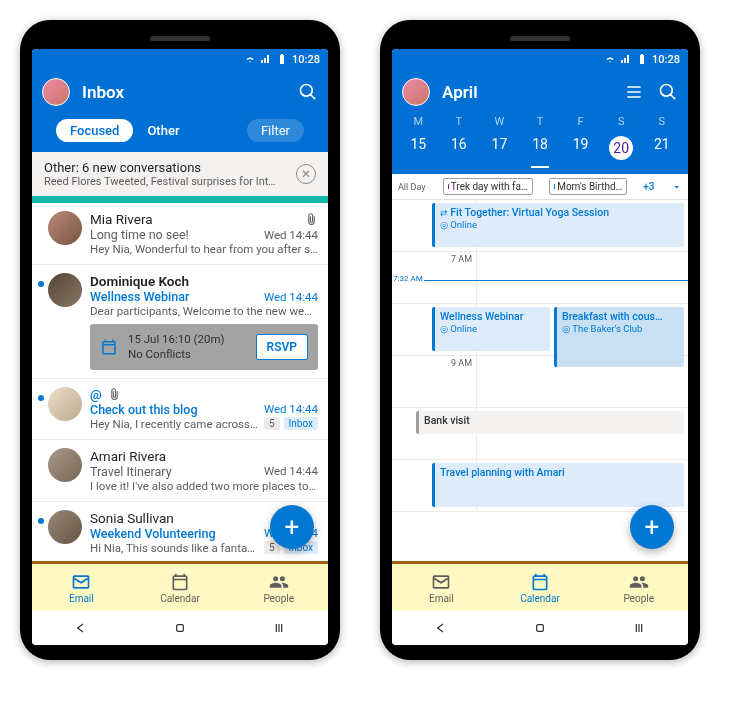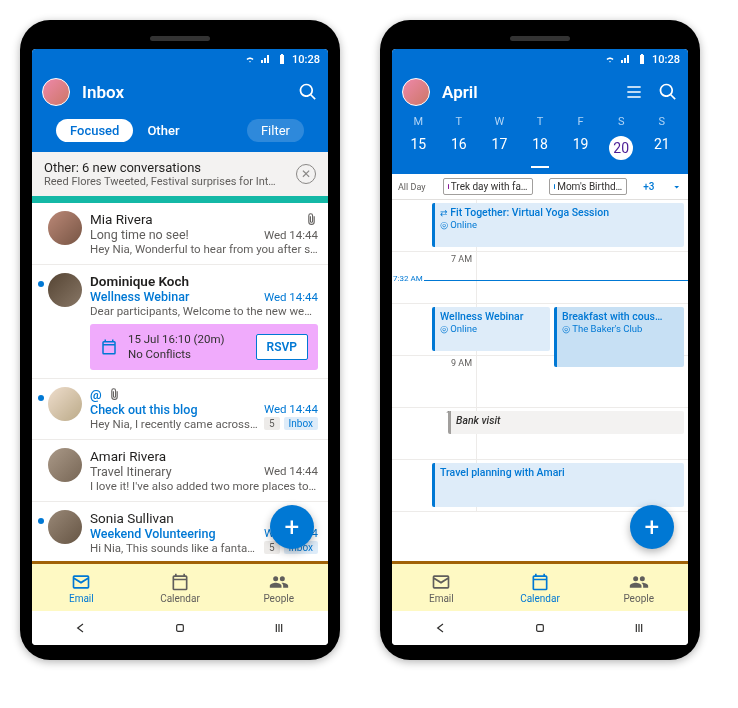--- a/index.html
+++ b/index.html
@@ -50,21 +50,21 @@
   .email-row2 { display: flex; align-items: center; }
   .subject { font-size: 12.5px; color: #605e5c; flex: 1; white-space: nowrap; overflow: hidden; text-overflow: ellipsis; }
   .subject.blue { color: #0078d4; font-weight: 500; }
   .timestamp { font-size: 11.5px; color: #605e5c; margin-left: 6px; }
   .timestamp.blue { color: #0078d4; }
   .preview { font-size: 11.5px; color: #605e5c; white-space: nowrap; overflow: hidden; text-overflow: ellipsis; }
   .preview-row { display: flex; align-items: center; gap: 4px; }
   .preview-row .preview { flex: 1; }
   .cat-badge { font-size: 10px; background: #edebe9; color: #605e5c; padding: 1px 5px; border-radius: 2px; }
   .cat-badge.blue { background: #deecf9; color: #0078d4; }
-  .rsvp-card { margin: 6px 0 0 0; background: #f0abfc; border-radius: 3px; padding: 8px 10px; display: flex; align-items: center; gap: 10px; }
+  .rsvp-card { margin: 6px 0 0 0; background: #a3a3a3; border-radius: 3px; padding: 8px 10px; display: flex; align-items: center; gap: 10px; }
   .rsvp-card svg { width: 18px; height: 18px; fill: #0078d4; }
   .rsvp-text { flex: 1; font-size: 11.5px; color: #323130; line-height: 1.3; }
   .rsvp-btn { border: 1px solid #0078d4; color: #0078d4; font-size: 12px; font-weight: 600; padding: 5px 10px; border-radius: 2px; background: #fff; }
   .fab { position: absolute; bottom: 12px; right: 14px; width: 44px; height: 44px; background: #0078d4; border-radius: 50%; display: flex; align-items: center; justify-content: center; color: #fff; font-size: 26px; box-shadow: 0 3px 8px rgba(0,0,0,0.3); }
   .bottom-nav { height: 50px; border-top: 3px solid #a16207; display: flex; background: #fef9c3; }
   .nav-item { flex: 1; display: flex; flex-direction: column; align-items: center; justify-content: center; font-size: 10px; color: #605e5c; gap: 1px; }
   .nav-item.active { color: #0078d4; }
   .nav-item svg { width: 20px; height: 20px; fill: currentColor; }
   .sys-nav { height: 34px; display: flex; align-items: center; justify-content: space-around; background: #fff; }
   .sys-nav svg { width: 16px; height: 16px; fill: none; stroke: #323130; stroke-width: 1.8; }
@@ -355,21 +355,21 @@
           <div class="ev-loc">◎ <span>Online</span></div>
         </div>
         <div class="event" style="top:107px; left:40px; width:118px; height:44px;">
           <div class="ev-title">Wellness Webinar</div>
           <div class="ev-loc">◎ <span>Online</span></div>
         </div>
         <div class="event" style="top:107px; left:162px; right:4px; height:60px; background:#c7e0f4;">
           <div class="ev-title">Breakfast with cous…</div>
           <div class="ev-loc">◎ <span>The Baker's Club</span></div>
         </div>
-        <div class="event grey" style="top:211px; left:56px; right:4px; height:23px;font-style:italic;">
+        <div class="event grey" style="top:211px; left:24px; right:4px; height:23px;">
           <div class="ev-title">Bank visit</div>
         </div>
         <div class="event" style="top:263px; left:40px; right:4px; height:44px;">
           <div class="ev-title">Travel planning with Amari</div>
         </div>
         <div class="now-line" style="top:80px;"></div>
         <div class="now-label" style="top:74px;">7:32 AM</div>
       </div>
       <div class="fab">+</div>
     </div>

